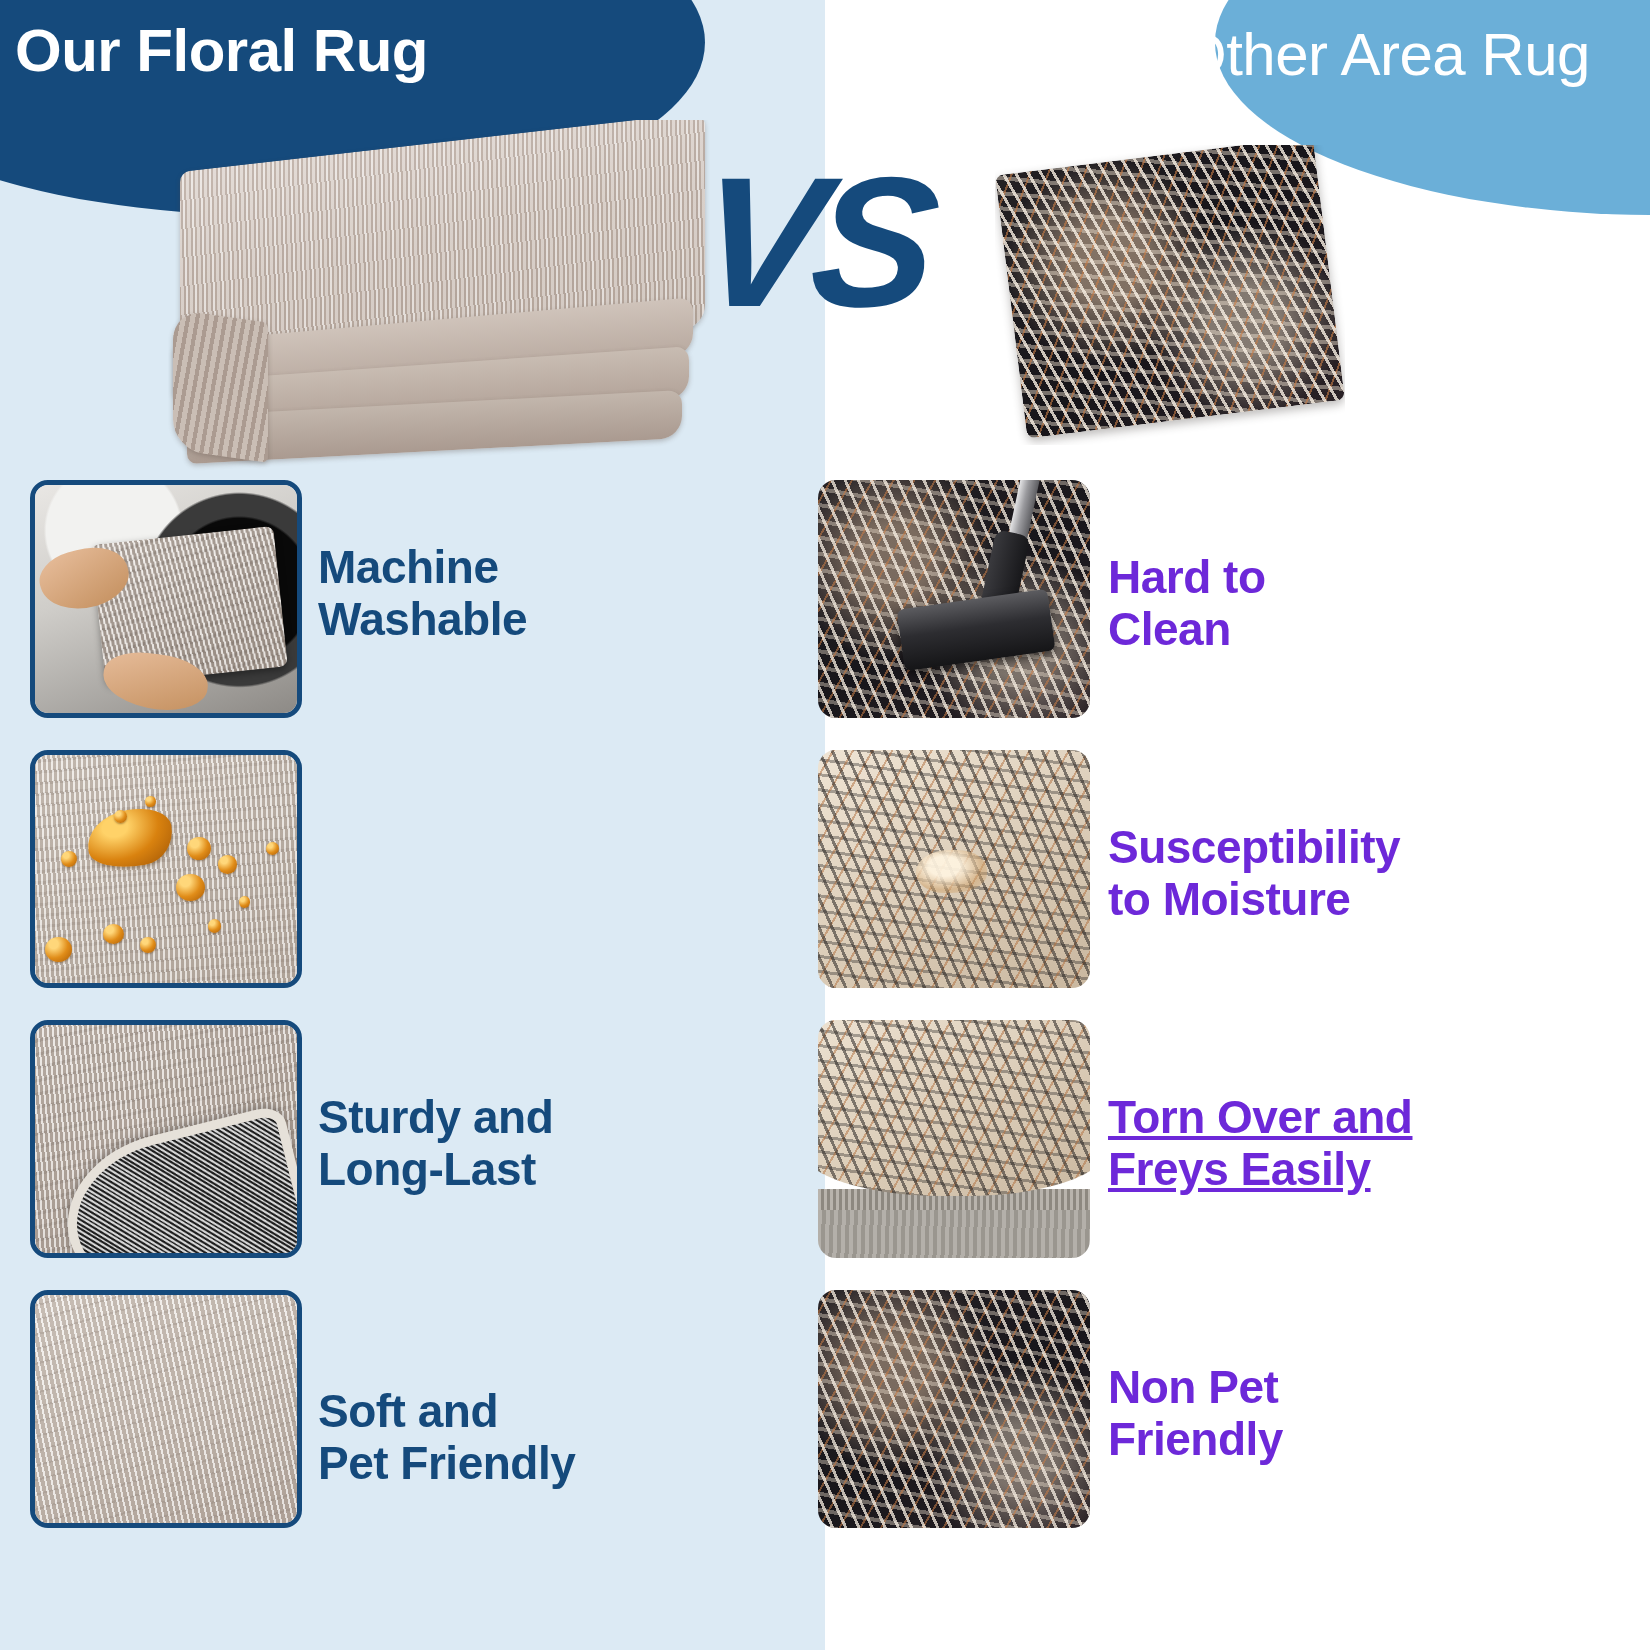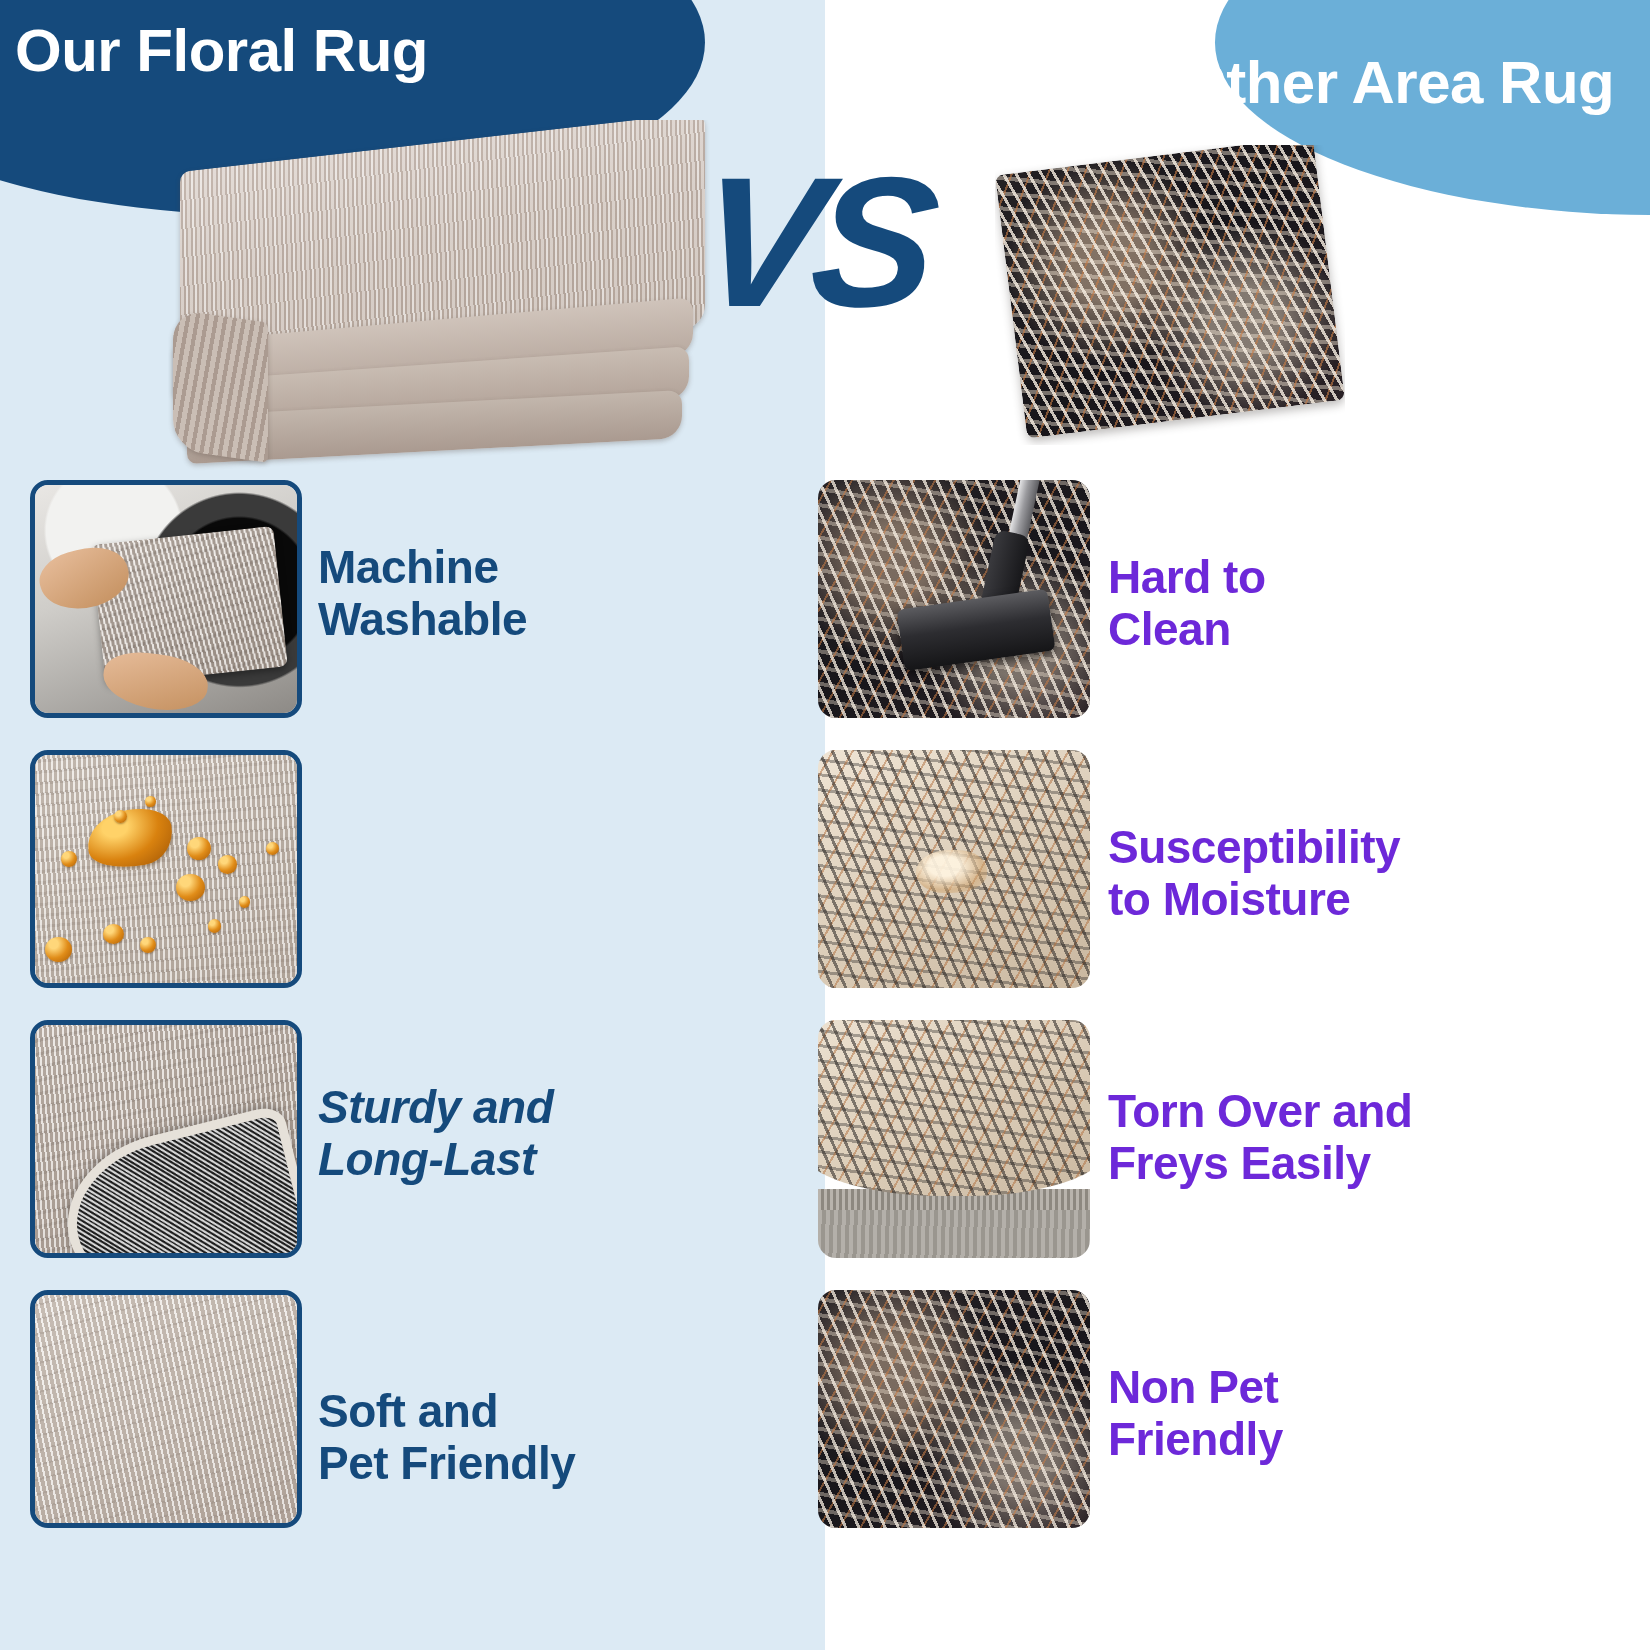--- a/index.html
+++ b/index.html
@@ -23,22 +23,22 @@
   }
   .hdr-left .hdr-txt{
     color:#ffffff;font-size:60px;font-weight:bold;letter-spacing:-.5px;
     position:absolute;left:190px;top:146px;white-space:nowrap;text-align:right;
   }
   .hdr-right{
     left:1215px;top:-130px;width:880px;height:345px;
     background:#6bafd8;border-radius:50%;
   }
   .hdr-right .hdr-txt{
-    color:#ffffff;font-size:60px;font-weight:bold;letter-spacing:-.5px;
-    position:absolute;left:-35px;top:150px;white-space:nowrap;margin-top:28px;
+    color:#ffffff;font-size:60px;font-weight:normal;letter-spacing:-.5px;
+    position:absolute;left:-35px;top:150px;white-space:nowrap;
   }
 
   
   .vs{
     position:absolute;left:700px;top:150px;
     font-size:185px;font-weight:bold;font-style:italic;
     color:#154a7c;line-height:1;letter-spacing:-10px;
     font-family:"Liberation Sans",sans-serif;
     transform:skewX(-6deg);
   }
@@ -307,31 +307,31 @@
       <div class="label label-right" style="top:82px;">Susceptibility
 to Moisture</div>
     </div>
 
     <div class="row">
       <div class="thumb thumb-left" style="top:10px;">
         <div class="tx tx-sturdy">
           <div class="backing"></div>
         </div>
       </div>
-      <div class="label label-left" style="top:72px;font-style:italic;">Sturdy and
+      <div class="label label-left" style="top:82px;">Sturdy and
 Long-Last</div>
 
       <div class="thumb thumb-right" style="top:10px;">
         <div class="tx">
           <div class="floor"></div>
           <div class="fringe"></div>
           <div class="rugcurve tx-light"></div>
         </div>
       </div>
-      <div class="label label-right" style="top:76px;">Torn Over and
+      <div class="label label-right" style="top:82px;text-decoration:underline;">Torn Over and
 Freys Easily</div>
     </div>
 
     <div class="row">
       <div class="thumb thumb-left" style="top:10px;">
         <div class="tx tx-soft"></div>
       </div>
       <div class="label label-left" style="top:82px;margin-top:24px;">Soft and
 Pet Friendly</div>
 

